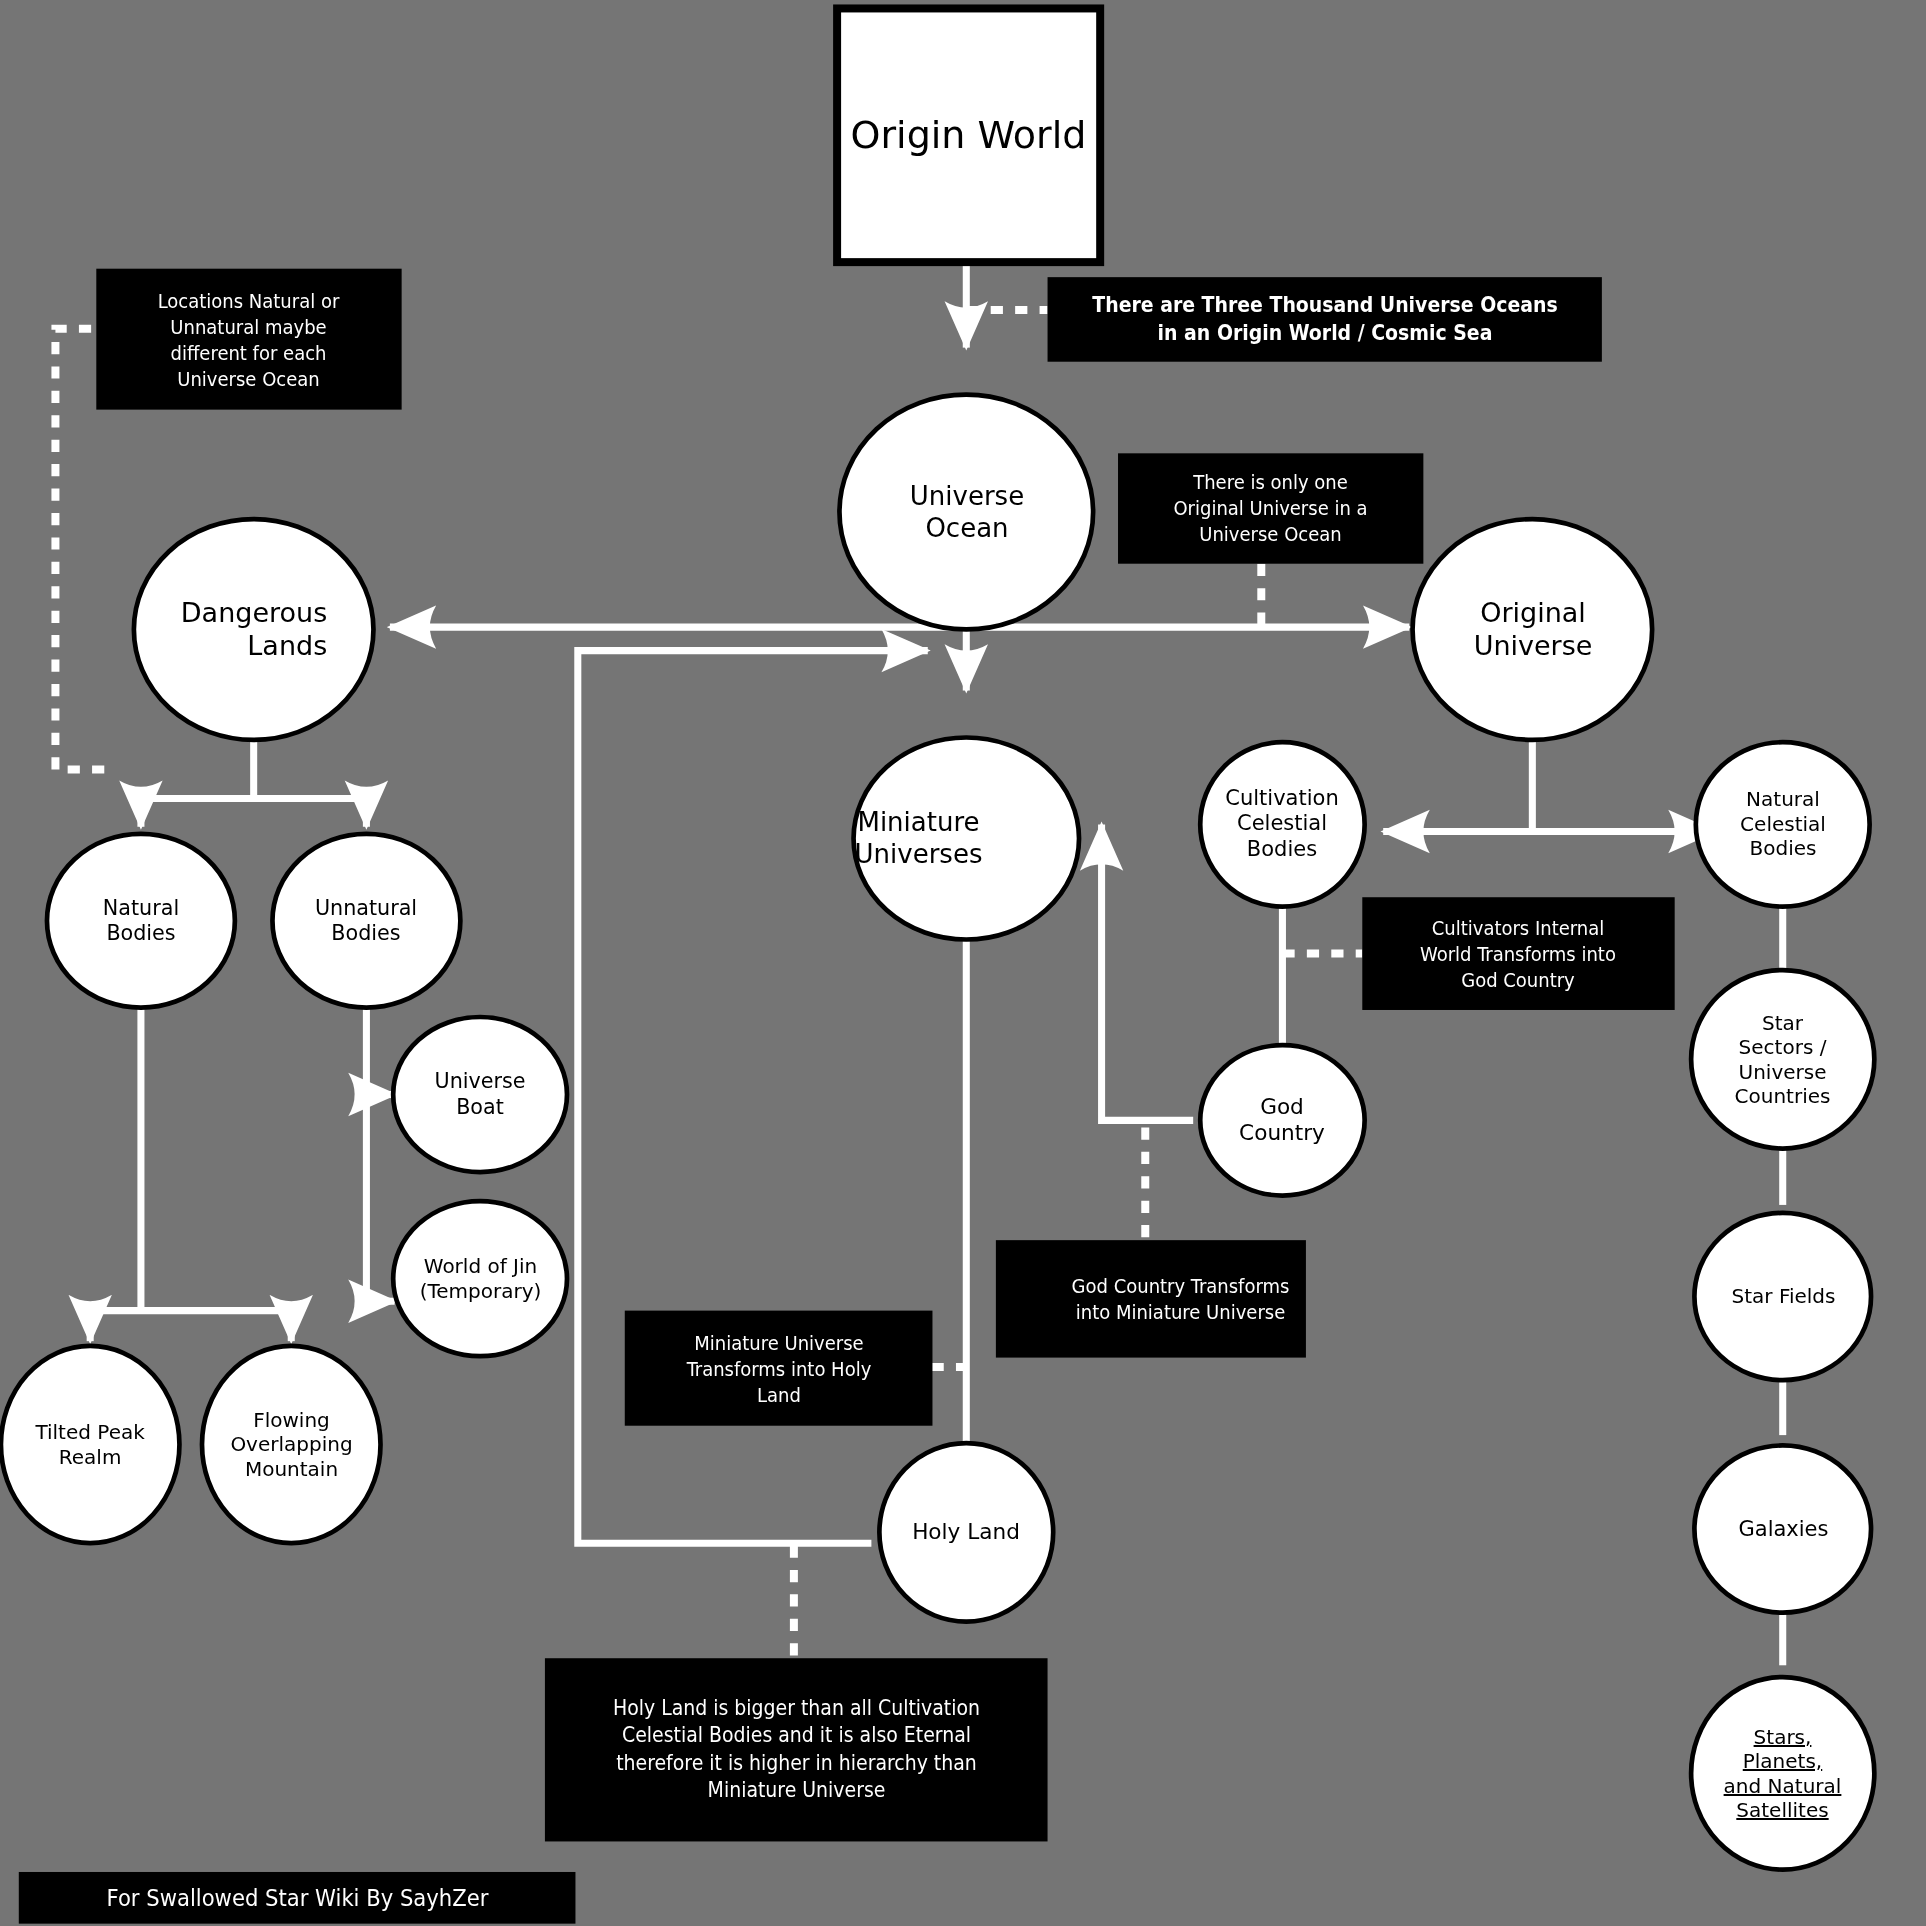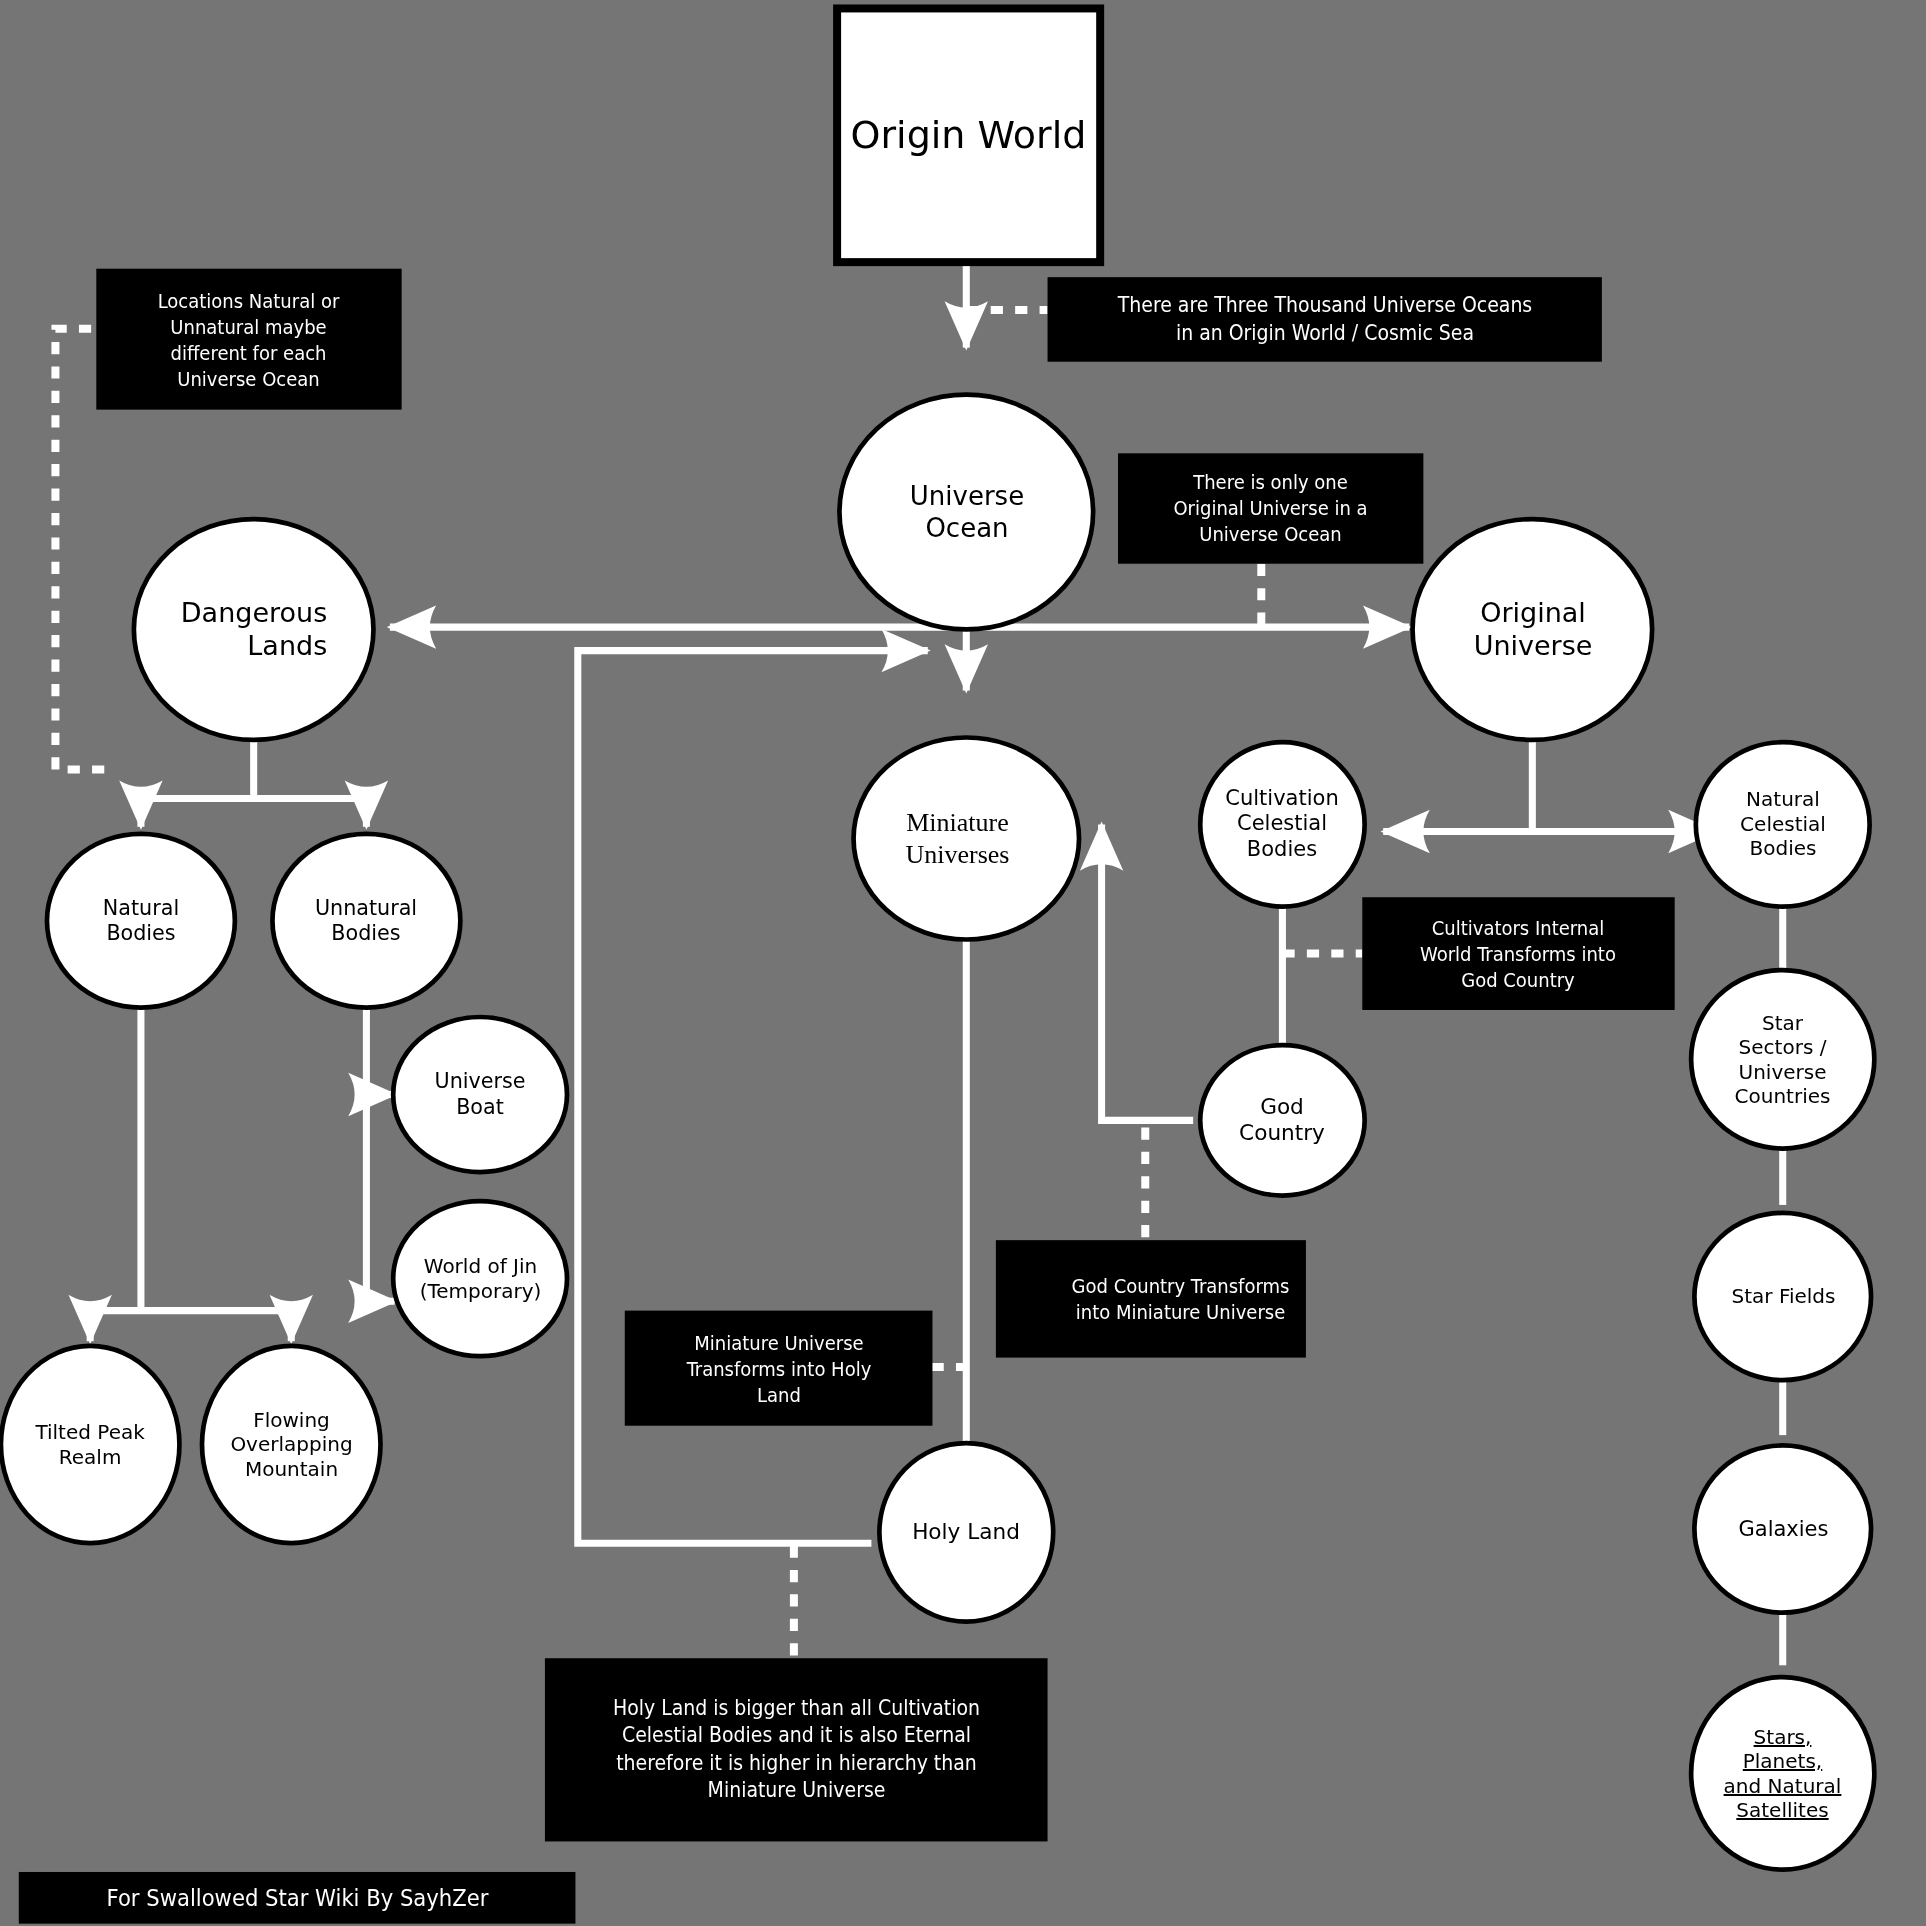--- a/index.html
+++ b/index.html
@@ -128,21 +128,21 @@
   </g>
 </svg>
 
 <div class="node-label" style="left:837px;top:8.5px;width:263px;height:254px;font-size:38px;">Origin World</div>
 <div class="node-label" style="left:840px;top:395px;width:254px;height:235px;font-size:26px;">Universe
 Ocean</div>
 <div class="node-label" style="left:134px;top:519px;width:240px;height:221px;font-size:27px;text-align:right;">Dangerous
 Lands</div>
 <div class="node-label" style="left:1413px;top:519px;width:240px;height:221px;font-size:27px;">Original
 Universe</div>
-<div class="node-label" style="left:845px;top:738px;width:225px;height:202px;font-size:26px;font-family:Liberation Serif, serif;">Miniature
+<div class="node-label" style="left:806px;top:738px;width:225px;height:202px;font-size:26px;">Miniature
 Universes</div>
 <div class="node-label" style="left:47px;top:834px;width:188px;height:174px;font-size:20.7px;">Natural
 Bodies</div>
 <div class="node-label" style="left:272px;top:834px;width:188px;height:174px;font-size:20.7px;">Unnatural
 Bodies</div>
 <div class="node-label" style="left:393px;top:1017px;width:174px;height:155px;font-size:20.7px;">Universe
 Boat</div>
 <div class="node-label" style="left:389px;top:1201px;width:183px;height:155px;font-size:20px;">World of Jin
 (Temporary)</div>
 <div class="node-label" style="left:5.6px;top:1346px;width:169px;height:197px;font-size:20px;">Tilted Peak
@@ -167,21 +167,21 @@
 <div class="node-label" style="left:1695px;top:1446px;width:177px;height:167px;font-size:21px;">Galaxies</div>
 <div class="node-label" style="left:1691px;top:1677px;width:183px;height:193px;font-size:20px;text-decoration:underline;">Stars,
 Planets,
 and Natural
 Satellites</div>
 
 <div class="note-label" style="left:96px;top:269px;width:305px;height:141px;font-size:20px;">Locations Natural or
 Unnatural maybe
 different for each
 Universe Ocean</div>
-<div class="note-label" style="left:1048px;top:277px;width:554px;height:85px;font-size:21px;">There are Three Thousand  Universe Oceans
+<div class="note-label" style="left:1048px;top:277px;width:554px;height:85px;font-size:21px;font-weight:bold;">There are Three Thousand  Universe Oceans
 in an Origin World / Cosmic Sea</div>
 <div class="note-label" style="left:1118px;top:453px;width:305px;height:110px;font-size:20px;">There is only one
 Original Universe in a
 Universe Ocean</div>
 <div class="note-label" style="left:1362px;top:897px;width:312px;height:113px;font-size:20px;">Cultivators Internal
 World Transforms into
 God Country</div>
 <div class="note-label" style="left:996px;top:1240px;width:369px;height:117px;font-size:20px;">God Country Transforms
 into Miniature Universe</div>
 <div class="note-label" style="left:625px;top:1311px;width:308px;height:115px;font-size:20px;">Miniature Universe

